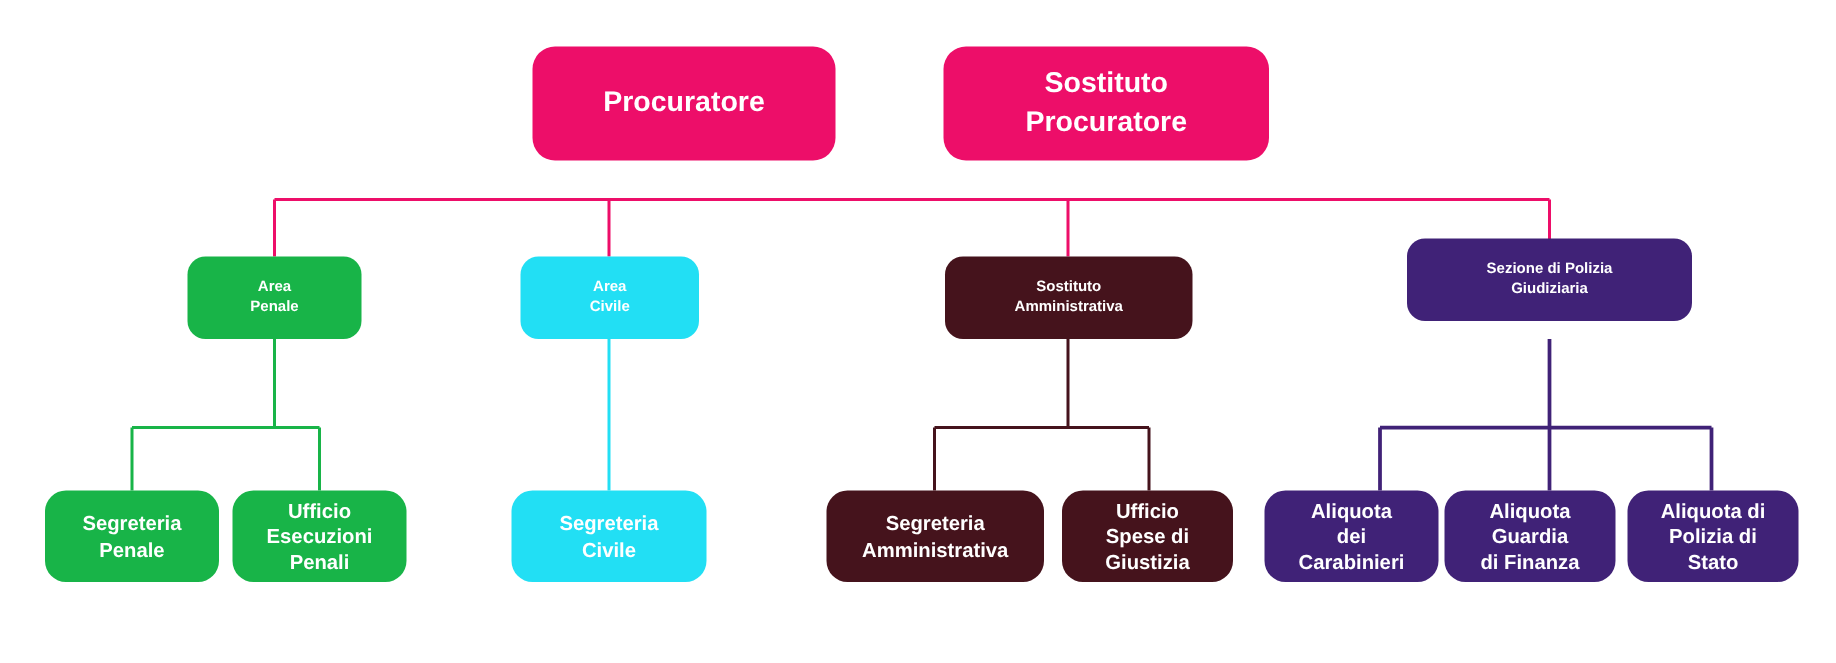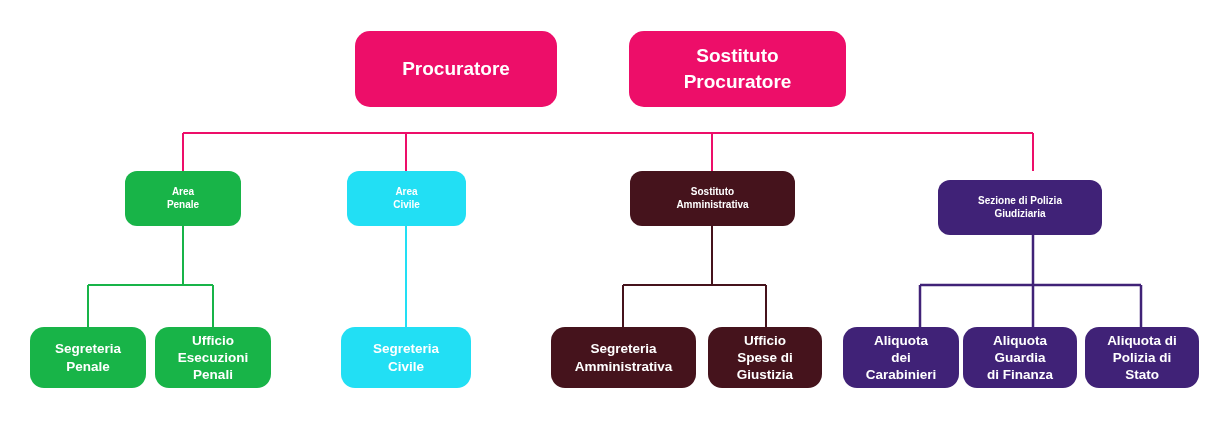--- a/index.html
+++ b/index.html
@@ -29,21 +29,21 @@
   .lvl2{border-radius:12px;font-size:10px;}
   .lvl3{border-radius:14px;font-size:13.5px;}
 
   
   #n-procuratore{left:355px;top:31px;width:202px;height:76px;}
   #n-sostituto{left:629px;top:31px;width:217px;height:76px;}
   
   #n-area-penale{left:125px;top:171px;width:116px;height:55px;}
   #n-area-civile{left:347px;top:171px;width:119px;height:55px;}
   #n-direzione{left:630px;top:171px;width:165px;height:55px;}
-  #n-sezione{left:938px;top:180px;width:164px;height:55px;}
+  #n-sezione{left:938px;top:159px;width:190px;height:55px;}
   
   #n-segr-penale{left:30px;top:327px;width:116px;height:61px;}
   #n-uff-esecuzioni{left:155px;top:327px;width:116px;height:61px;}
   #n-segr-civile{left:341px;top:327px;width:130px;height:61px;}
   #n-segr-amm{left:551px;top:327px;width:145px;height:61px;}
   #n-uff-spese{left:708px;top:327px;width:114px;height:61px;}
   #n-aliq-carabinieri{left:843px;top:327px;width:116px;height:61px;}
   #n-aliq-guardia{left:963px;top:327px;width:114px;height:61px;}
   #n-aliq-polizia{left:1085px;top:327px;width:114px;height:61px;}
 </style>

